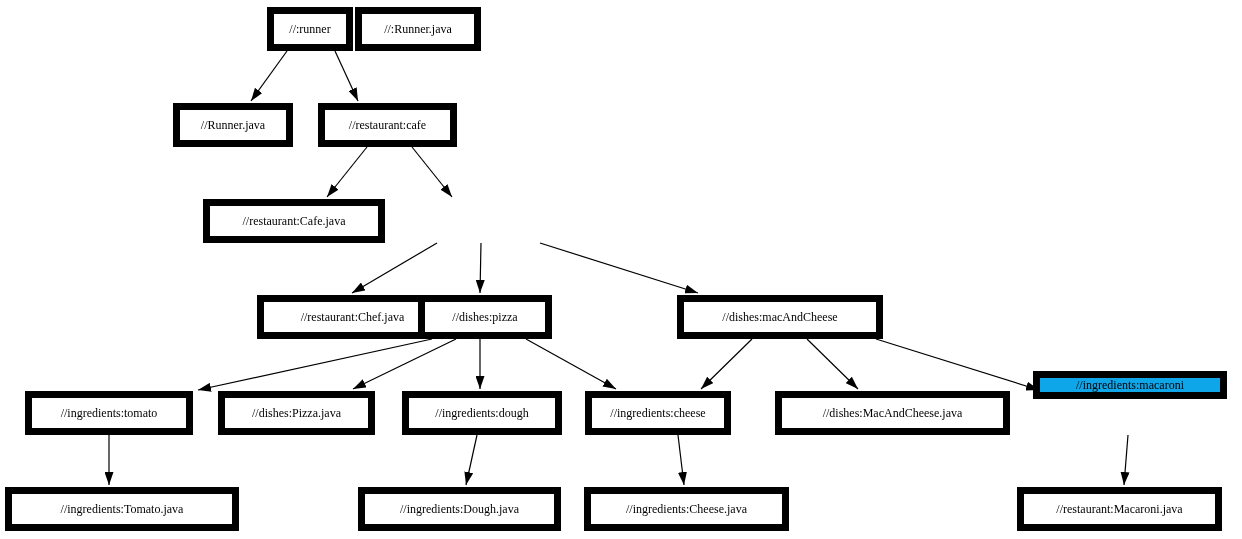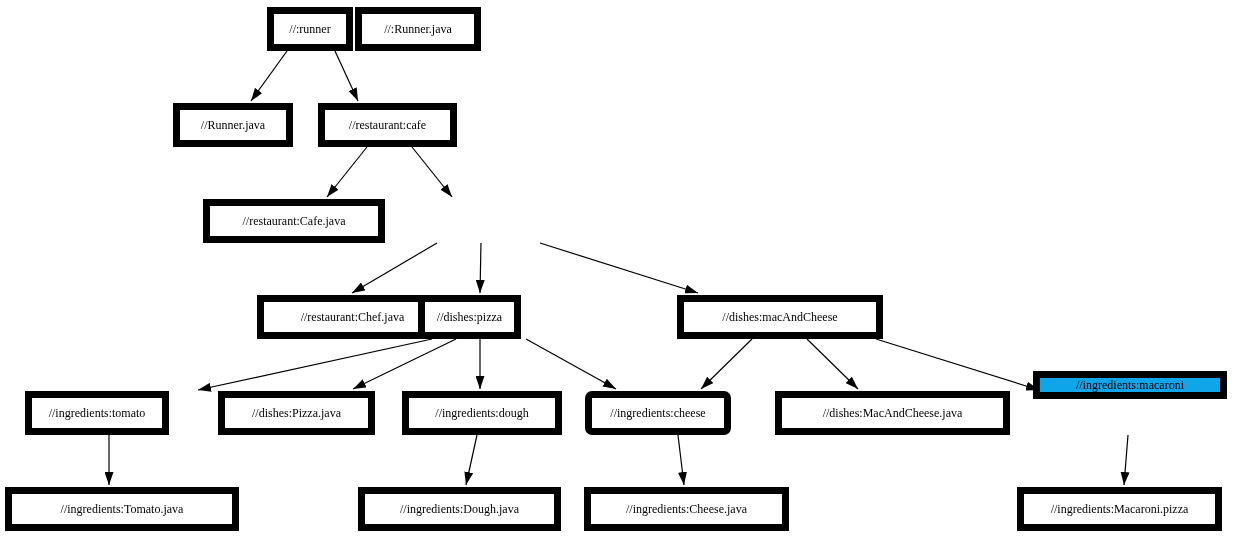--- a/index.html
+++ b/index.html
@@ -65,25 +65,25 @@
       <line x1="477" y1="435" x2="466" y2="485" stroke="#000000" stroke-width="1.2" marker-end="url(#arrow)"></line>
       <line x1="678" y1="435" x2="684" y2="485" stroke="#000000" stroke-width="1.2" marker-end="url(#arrow)"></line>
       <line x1="1128" y1="435" x2="1124" y2="485" stroke="#000000" stroke-width="1.2" marker-end="url(#arrow)"></line>
     </svg>
 <div class="node" style="left: 267px; top: 7px; width: 86px; height: 44px; border-color: rgb(0, 0, 0); background: rgb(255, 255, 255); color: rgb(0, 0, 0);">//:runner</div>
     <div class="node" style="left: 355px; top: 7px; width: 126px; height: 44px; border-color: rgb(0, 0, 0); background: rgb(255, 255, 255); color: rgb(0, 0, 0);">//:Runner.java</div>
     <div class="node" style="left: 173px; top: 103px; width: 120px; height: 44px; border-color: rgb(0, 0, 0); background: rgb(255, 255, 255); color: rgb(0, 0, 0);">//Runner.java</div>
     <div class="node" style="left: 318px; top: 103px; width: 139px; height: 44px; border-color: rgb(0, 0, 0); background: rgb(255, 255, 255); color: rgb(0, 0, 0);">//restaurant:cafe</div>
     <div class="node" style="left: 203px; top: 199px; width: 182px; height: 44px; border-color: rgb(0, 0, 0); background: rgb(255, 255, 255); color: rgb(0, 0, 0);">//restaurant:Cafe.java</div>
     <div class="node" style="left: 217px; top: 295px; width: 191px; height: 44px; border-color: rgb(0, 0, 0); background: rgb(255, 255, 255); color: rgb(0, 0, 0); margin-left: 40px;">//restaurant:Chef.java</div>
-    <div class="node" style="left: 418px; top: 295px; width: 103px; height: 44px; border-color: rgb(0, 0, 0); background: rgb(255, 255, 255); color: rgb(0, 0, 0);">//dishes:pizza</div>
+    <div class="node" style="left: 418px; top: 295px; width: 134px; height: 44px; border-color: rgb(0, 0, 0); background: rgb(255, 255, 255); color: rgb(0, 0, 0);">//dishes:pizza</div>
     <div class="node" style="left: 677px; top: 295px; width: 206px; height: 44px; border-color: rgb(0, 0, 0); background: rgb(255, 255, 255); color: rgb(0, 0, 0);">//dishes:macAndCheese</div>
-    <div class="node" style="left: 25px; top: 391px; width: 144px; height: 44px; border-color: rgb(0, 0, 0); background: rgb(255, 255, 255); color: rgb(0, 0, 0);">//ingredients:tomato</div>
+    <div class="node" style="left: 25px; top: 391px; width: 168px; height: 44px; border-color: rgb(0, 0, 0); background: rgb(255, 255, 255); color: rgb(0, 0, 0);">//ingredients:tomato</div>
     <div class="node" style="left: 218px; top: 391px; width: 157px; height: 44px; border-color: rgb(0, 0, 0); background: rgb(255, 255, 255); color: rgb(0, 0, 0);">//dishes:Pizza.java</div>
     <div class="node" style="left: 402px; top: 391px; width: 160px; height: 44px; border-color: rgb(0, 0, 0); background: rgb(255, 255, 255); color: rgb(0, 0, 0);">//ingredients:dough</div>
-    <div class="node" style="left: 585px; top: 391px; width: 146px; height: 44px; border-color: rgb(0, 0, 0); background: rgb(255, 255, 255); color: rgb(0, 0, 0); border-radius: 7px;">//ingredients:cheese</div>
+    <div class="node" style="left: 585px; top: 391px; width: 146px; height: 44px; border-color: rgb(0, 0, 0); background: rgb(255, 255, 255); color: rgb(0, 0, 0);">//ingredients:cheese</div>
     <div class="node" style="left: 775px; top: 391px; width: 235px; height: 44px; border-color: rgb(0, 0, 0); background: rgb(255, 255, 255); color: rgb(0, 0, 0);">//dishes:MacAndCheese.java</div>
     <div class="node" style="left: 1033px; top: 371px; width: 194px; height: 28px; border-color: rgb(0, 0, 0); background: #0ea5e9; color: rgb(0, 0, 0);">//ingredients:macaroni</div>
     <div class="node" style="left: 5px; top: 487px; width: 234px; height: 44px; border-color: rgb(0, 0, 0); background: rgb(255, 255, 255); color: rgb(0, 0, 0);">//ingredients:Tomato.java</div>
     <div class="node" style="left: 358px; top: 487px; width: 203px; height: 44px; border-color: rgb(0, 0, 0); background: rgb(255, 255, 255); color: rgb(0, 0, 0);">//ingredients:Dough.java</div>
     <div class="node" style="left: 584px; top: 487px; width: 205px; height: 44px; border-color: rgb(0, 0, 0); background: rgb(255, 255, 255); color: rgb(0, 0, 0);">//ingredients:Cheese.java</div>
-    <div class="node" style="left: 1017px; top: 487px; width: 205px; height: 44px; border-color: rgb(0, 0, 0); background: rgb(255, 255, 255); color: rgb(0, 0, 0);">//ingredients:Macaroni.pizza</div>
+    <div class="node" style="left: 1017px; top: 487px; width: 205px; height: 44px; border-color: rgb(0, 0, 0); background: rgb(255, 255, 255); color: rgb(0, 0, 0);">//restaurant:Macaroni.java</div>
   </div>
 
 </body></html>

